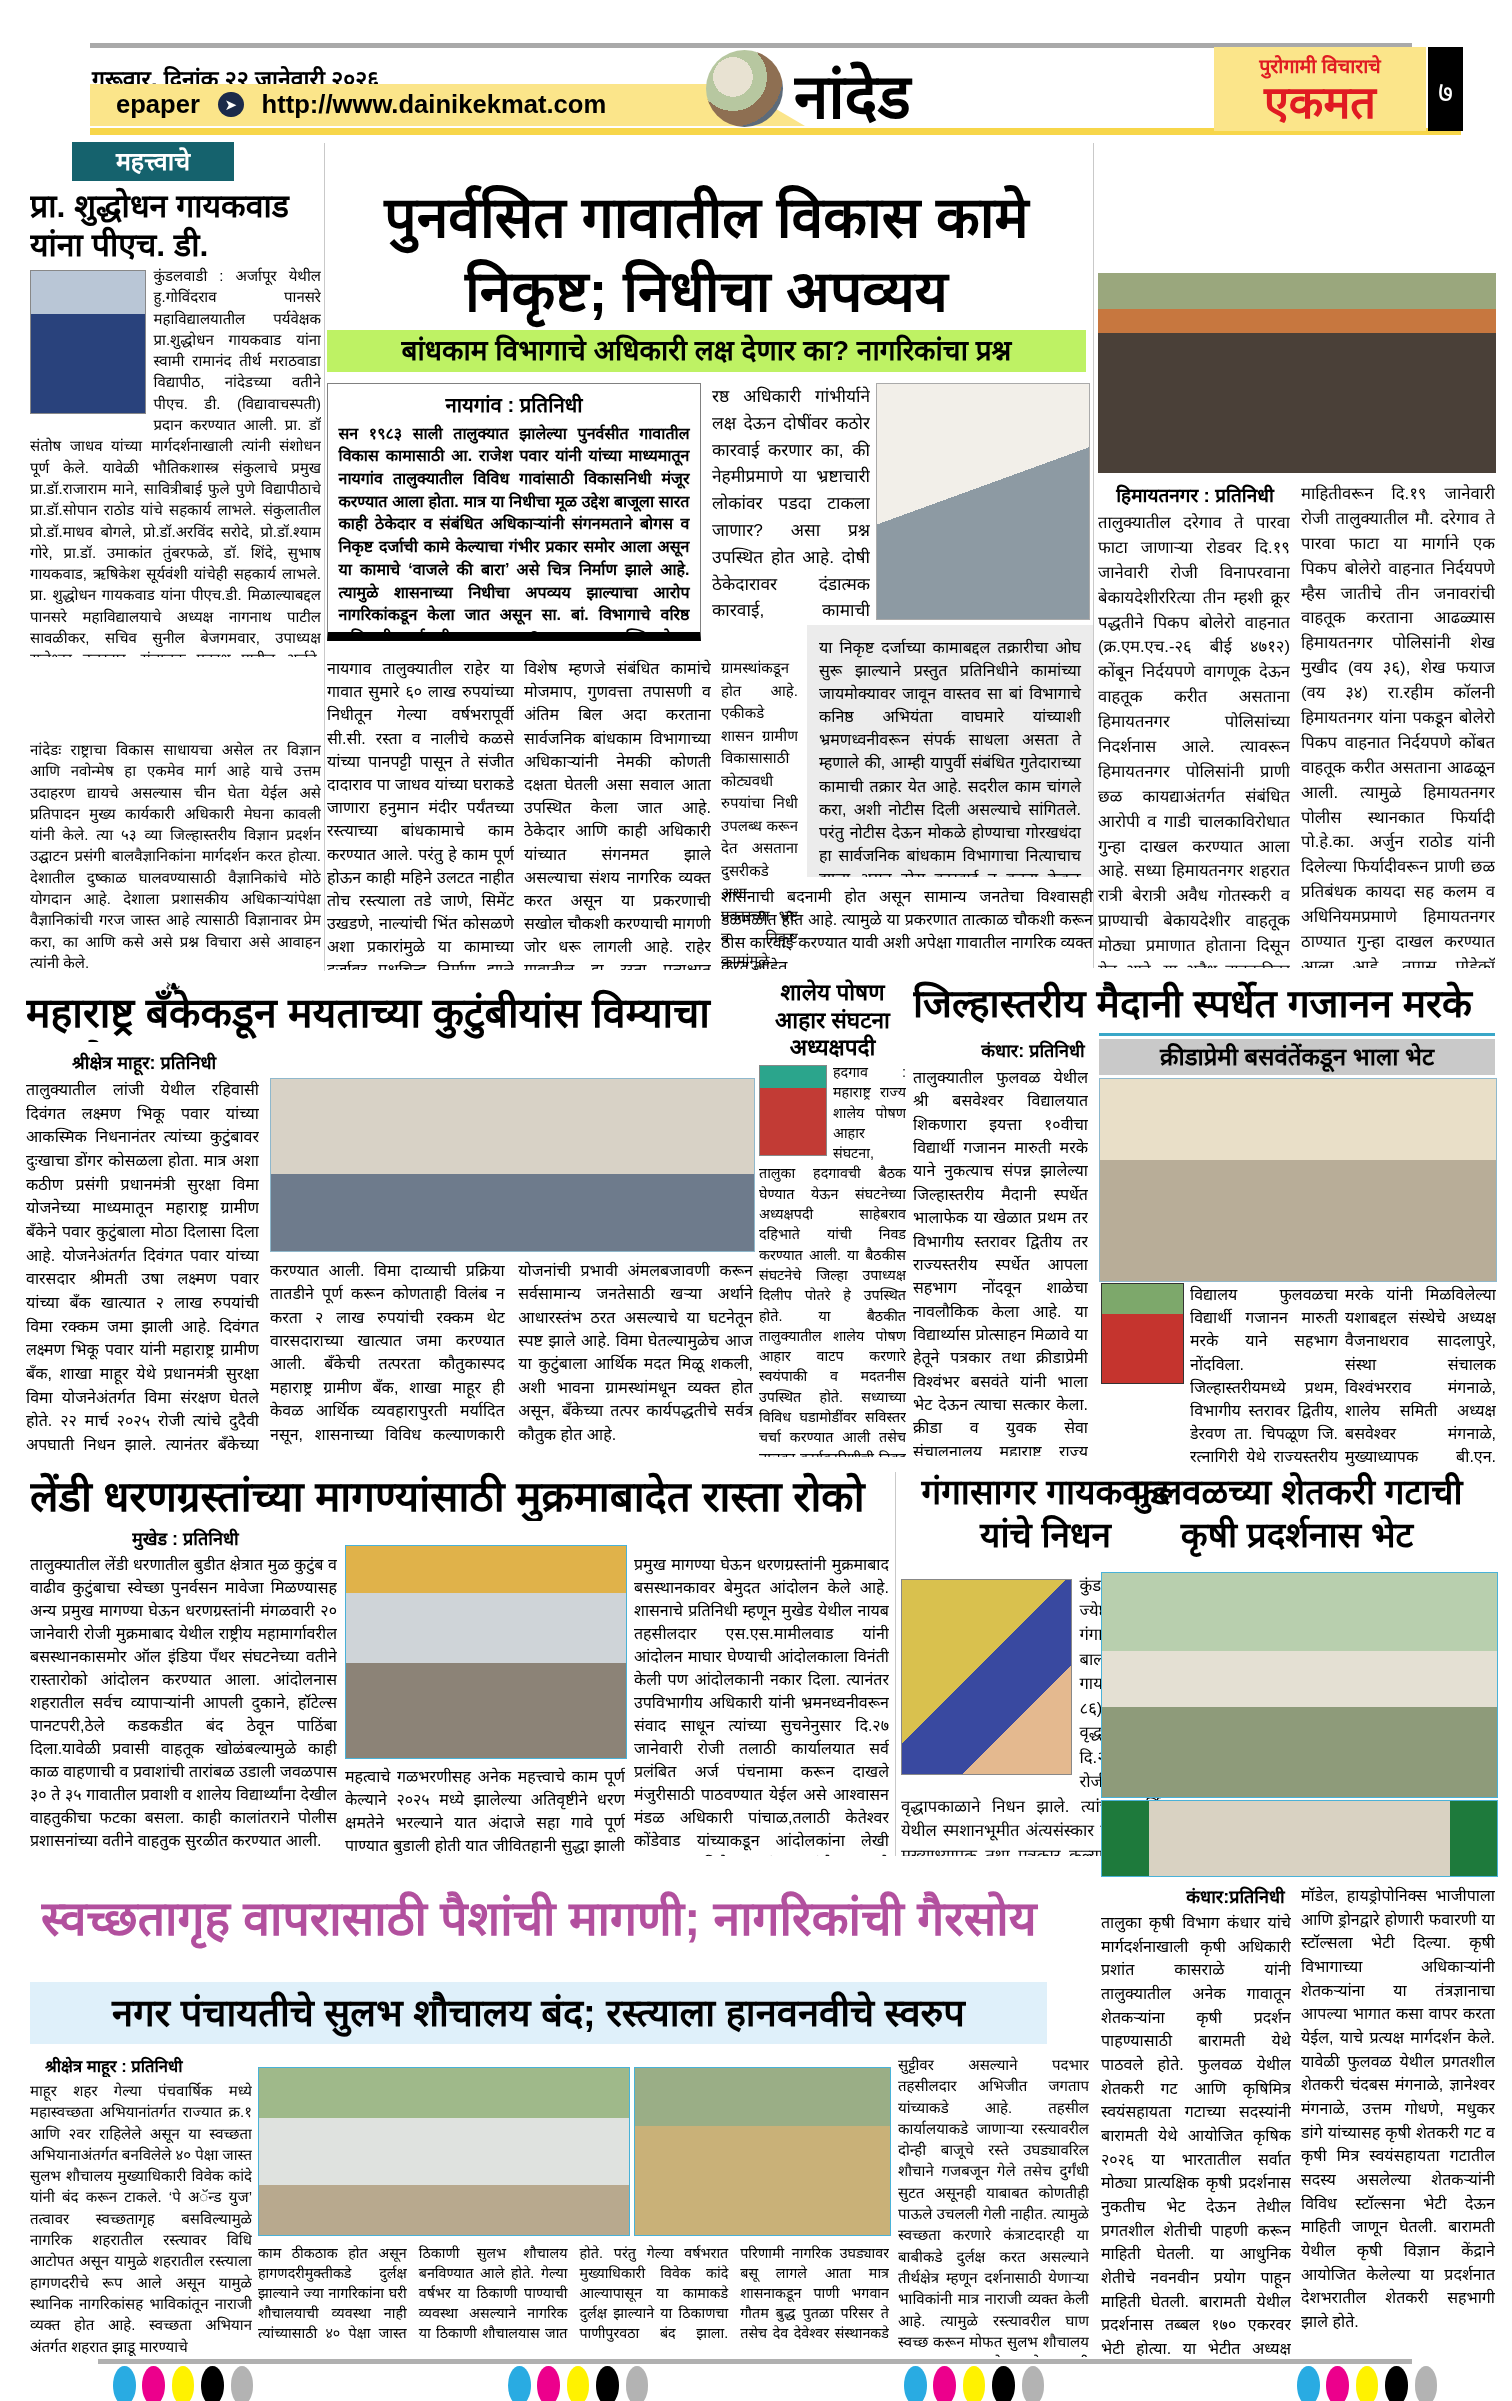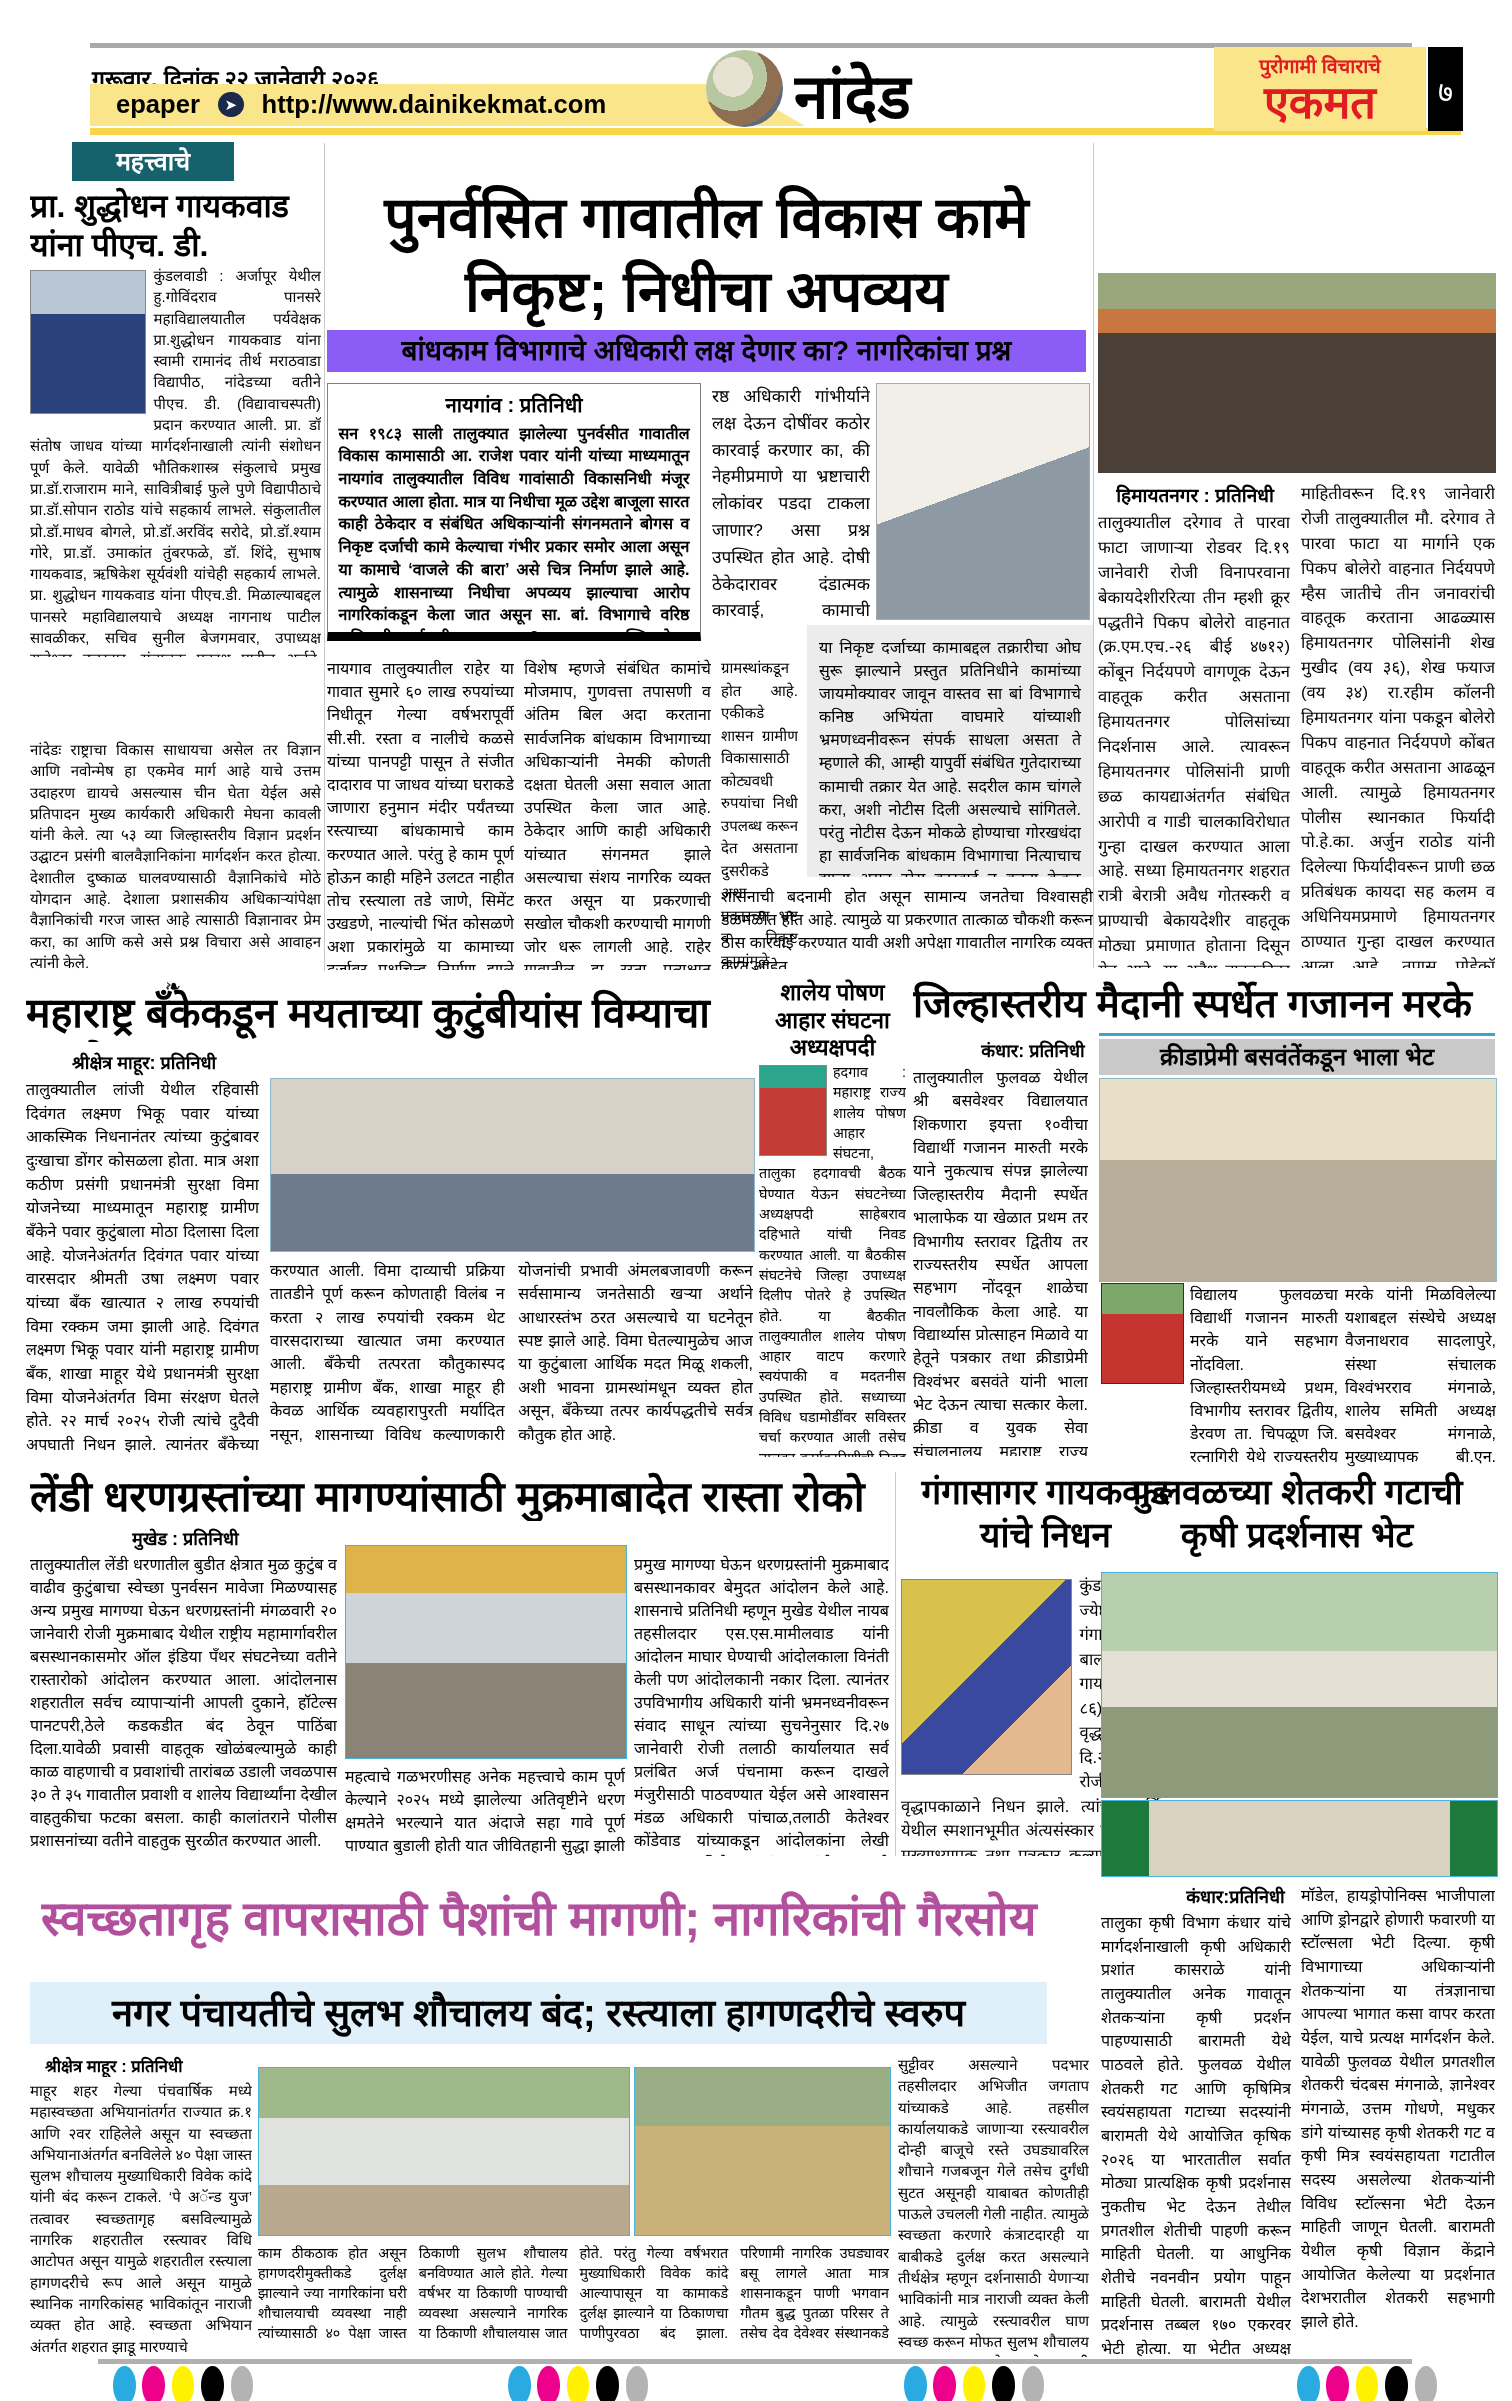--- a/index.html
+++ b/index.html
@@ -55,21 +55,21 @@
 
   <div class="abs clip just" style="left:30px;top:265px;width:291px;height:392px;font-size:15px;line-height:1.42;">
     <span class="abs" style="position:static;float:left;width:114px;height:142px;margin:4.5px 7.5px 3px 0;background:linear-gradient(#b9c6d6 0 30%, #29427c 30% 100%);border:0.8px solid #888;"></span>
     <span>कुंडलवाडी : अर्जापूर येथील हु.गोविंदराव पानसरे महाविद्यालयातील पर्यवेक्षक प्रा.शुद्धोधन गायकवाड यांना स्वामी रामानंद तीर्थ मराठवाडा विद्यापीठ, नांदेडच्या वतीने पीएच. डी. (विद्यावाचस्पती) प्रदान करण्यात आली. प्रा. डॉ संतोष जाधव यांच्या मार्गदर्शनाखाली त्यांनी संशोधन पूर्ण केले. यावेळी भौतिकशास्त्र संकुलाचे प्रमुख प्रा.डॉ.राजाराम माने, सावित्रीबाई फुले पुणे विद्यापीठाचे प्रा.डॉ.सोपान राठोड यांचे सहकार्य लाभले. संकुलातील प्रो.डॉ.माधव बोगले, प्रो.डॉ.अरविंद सरोदे, प्रो.डॉ.श्याम गोरे, प्रा.डॉ. उमाकांत तुंबरफळे, डॉ. शिंदे, सुभाष गायकवाड, ऋषिकेश सूर्यवंशी यांचेही सहकार्य लाभले. प्रा. शुद्धोधन गायकवाड यांना पीएच.डी. मिळाल्याबद्दल पानसरे महाविद्यालयाचे अध्यक्ष नागनाथ पाटील सावळीकर, सचिव सुनील बेजगमवार, उपाध्यक्ष राजेश्वर उत्तरवार, संचालक प्रकाश पाटील अर्जुने, प्रभारी प्राचार्य डॉ.शुद्धोधन कांबळे, उपप्राचार्य डॉ.गोविंद चौधरी, उपप्राचार्य डॉ.गोपाळ चौधरी, स्टाफ सेक्रेटरी प्रा.हणमंत मटके, कार्यालयीन अधीक्षक राजू लाभशेटवार तसेच प्राध्यापक आणि सर्व कर्मचारी यांनी अभिनंदन केले.</span>
   </div>
 
   <div class="abs clip just" style="left:30px;top:739px;width:291px;height:241px;font-size:15px;line-height:1.42;">नांदेडः राष्ट्राचा विकास साधायचा असेल तर विज्ञान आणि नवोन्मेष हा एकमेव मार्ग आहे याचे उत्तम उदाहरण द्यायचे असल्यास चीन घेता येईल असे प्रतिपादन मुख्य कार्यकारी अधिकारी मेघना कावली यांनी केले. त्या ५३ व्या जिल्हास्तरीय विज्ञान प्रदर्शन उद्घाटन प्रसंगी बालवैज्ञानिकांना मार्गदर्शन करत होत्या. देशातील दुष्काळ घालवण्यासाठी वैज्ञानिकांचे मोठे योगदान आहे. देशाला प्रशासकीय अधिकाऱ्यांपेक्षा वैज्ञानिकांची गरज जास्त आहे त्यासाठी विज्ञानावर प्रेम करा, का आणि कसे असे प्रश्न विचारा असे आवाहन त्यांनी केले.</div>
   <div class="abs ctr" style="left:128px;top:975px;width:90px;height:22.6px;font-size:19.6px;">❧</div>
 
   <div class="abs hl clip ctr" style="left:327px;top:148px;width:759px;height:175px;font-size:57px;line-height:1.3;margin-top:32px;">पुनर्वसित गावातील विकास कामे निकृष्ट; निधीचा अपव्यय</div>
-  <div class="abs ctr" style="left:327px;top:330px;width:759px;height:42px;background:#8b5cf6;">
+  <div class="abs ctr" style="left:327px;top:330px;width:759px;height:42px;background:#bef264;">
     <span class="bold" style="font-size:28px;line-height:42px;">बांधकाम विभागाचे अधिकारी लक्ष देणार का? नागरिकांचा प्रश्न</span>
   </div>
 
   <div class="abs clip" style="left:327px;top:383px;width:374px;height:258px;border:1.5px solid #808080;border-bottom:9.8px solid #000;padding:6px 10.5px;box-sizing:border-box;">
     <div class="ctr bold" style="font-size:20.3px;margin-bottom:4.5px;">नायगांव : प्रतिनिधी</div>
     <div class="just bold" style="font-size:16px;line-height:1.42;">सन १९८३ साली तालुक्यात झालेल्या पुनर्वसीत गावातील विकास कामासाठी आ. राजेश पवार यांनी यांच्या माध्यमातून नायगांव तालुक्यातील विविध गावांसाठी विकासनिधी मंजूर करण्यात आला होता. मात्र या निधीचा मूळ उद्देश बाजूला सारत काही ठेकेदार व संबंधित अधिकाऱ्यांनी संगनमताने बोगस व निकृष्ट दर्जाची कामे केल्याचा गंभीर प्रकार समोर आला असून या कामाचे ‘वाजले की बारा’ असे चित्र निर्माण झाले आहे. त्यामुळे शासनाच्या निधीचा अपव्यय झाल्याचा आरोप नागरिकांकडून केला जात असून सा. बां. विभागाचे वरिष्ठ अधिकारी कार्यवाही करणार का ? असा प्रश्न उपस्थित केला जात आहे.</div>
   </div>
 
   <div class="abs clip just" style="left:712px;top:383px;width:158px;height:237px;font-size:17.3px;line-height:1.55;">रष्ठ अधिकारी गांभीर्याने लक्ष देऊन दोषींवर कठोर कारवाई करणार का, की नेहमीप्रमाणे या भ्रष्टाचारी लोकांवर पडदा टाकला जाणार? असा प्रश्न उपस्थित होत आहे. दोषी ठेकेदारावर दंडात्मक कारवाई, कामाची फेरतपासणी तसेच संबंधित अधिकाऱ्यांची चौकशी व्हावी, अशी मागणी</div>
 
@@ -125,21 +125,21 @@
     <span style="float:left;width:169px;height:194px;margin:4.5px 7.5px 3px 0;background:linear-gradient(135deg,#d9c14e 0 45%, #3949a0 45% 70%, #e4b98f 70% 100%);border:0.8px solid #888;"></span>
     <span>कुंडलवाडी : येथील ज्येष्ठ नागरिक गंगासागर बालाजीराव गायकवाड (वय ८६) यांचे वृद्धापकाळाने दि.२१ जानेवारी रोजी पहाटे वृद्धापकाळाने निधन झाले. त्यांच्या पार्थिवावर येथील स्मशानभूमीत अंत्यसंस्कार करण्यात आले. मुख्याध्यापक तथा पत्रकार कल्याण बालाजीराव गायकवाड यांच्या त्या मातोश्री होत. त्यांच्या पश्चात मुलगा, सून, तीन मुली, जावई, नातू, नातवंडे असा मोठा परिवार आहे. अंत्यसंस्काराला राजकीय, सामाजिक क्षेत्रातील मान्यवरांची उपस्थिती होती.</span>
   </div>
 
   <div class="abs hl clip ctr" style="left:1099px;top:1471px;width:396px;height:96px;font-size:35px;">फुलवळच्या शेतकरी गटाची कृषी प्रदर्शनास भेट</div>
   <div class="abs" style="left:1101px;top:1572px;width:395px;height:224px;background:linear-gradient(180deg,#b8cfae 0 35%, #e4e0d3 35% 60%, #8e9b7a 60% 100%);border:0.8px solid #49b2d8;"></div>
   <div class="abs" style="left:1101px;top:1800px;width:395px;height:75px;background:linear-gradient(90deg,#1e7a3c 0 12%, #d9d2c2 12% 88%, #1e7a3c 88% 100%);border:0.8px solid #49b2d8;"></div>
 
   <div class="abs hl clip" style="left:41px;top:1890px;width:1047px;height:84px;font-size:48px;color:#b2509e;">स्वच्छतागृह वापरासाठी पैशांची मागणी; नागरिकांची गैरसोय</div>
   <div class="abs ctr" style="left:30px;top:1982px;width:1017px;height:62px;background:#dff0fa;">
-    <span class="bold" style="font-size:38px;line-height:62px;">नगर पंचायतीचे सुलभ शौचालय बंद; रस्त्याला हागणदरीचे स्वरुप</span>
+    <span class="bold" style="font-size:38px;line-height:62px;">नगर पंचायतीचे सुलभ शौचालय बंद; रस्त्याला हानवनवीचे स्वरुप</span>
   </div>
 
   <div class="abs bold clip" style="left:45px;top:2054px;width:226px;height:22.6px;font-size:16.6px;">श्रीक्षेत्र माहूर : प्रतिनिधी</div>
   <div class="abs clip just" style="left:30px;top:2080px;width:222px;height:277px;font-size:15px;line-height:1.42;">माहूर शहर गेल्या पंचवार्षिक मध्ये महास्वच्छता अभियानांतर्गत राज्यात क्र.१ आणि २वर राहिलेले असून या स्वच्छता अभियानाअंतर्गत बनविलेले ४० पेक्षा जास्त सुलभ शौचालय मुख्याधिकारी विवेक कांदे यांनी बंद करून टाकले. ‘पे अॅन्ड युज’ तत्वावर स्वच्छतागृह बसविल्यामुळे नागरिक शहरातील रस्त्यावर विधि आटोपत असून यामुळे शहरातील रस्त्याला हागणदरीचे रूप आले असून यामुळे स्थानिक नागरिकांसह भाविकांतून नाराजी व्यक्त होत आहे. स्वच्छता अभियान अंतर्गत शहरात झाडू मारण्याचे</div>
 
   <div class="abs" style="left:258px;top:2067px;width:370px;height:167px;background:linear-gradient(180deg,#9fb98a 0 30%, #dfe2df 30% 70%, #b8a98e 70% 100%);border:1.5px solid #49b2d8;"></div>
   <div class="abs" style="left:634px;top:2067px;width:255px;height:167px;background:linear-gradient(180deg,#9aae86 0 35%, #c9b178 35% 100%);border:1.5px solid #49b2d8;"></div>
 
   <div class="abs clip just" style="left:258px;top:2243px;width:631px;height:114px;column-count:4;column-gap:12px;font-size:14.3px;line-height:1.4;">
     <span>काम ठीकठाक होत असून हागणदरीमुक्तीकडे दुर्लक्ष झाल्याने ज्या नागरिकांना घरी शौचालयाची व्यवस्था नाही त्यांच्यासाठी ४० पेक्षा जास्त ठिकाणी सुलभ शौचालय बनविण्यात आले होते. गेल्या वर्षभर या ठिकाणी पाण्याची व्यवस्था असल्याने</span>

